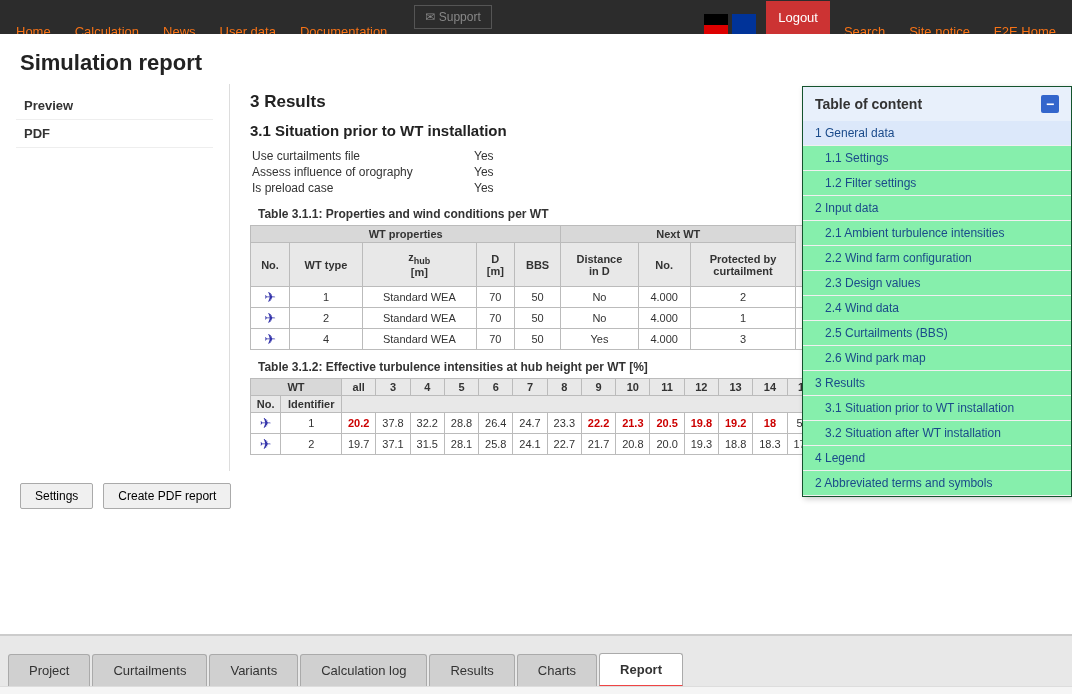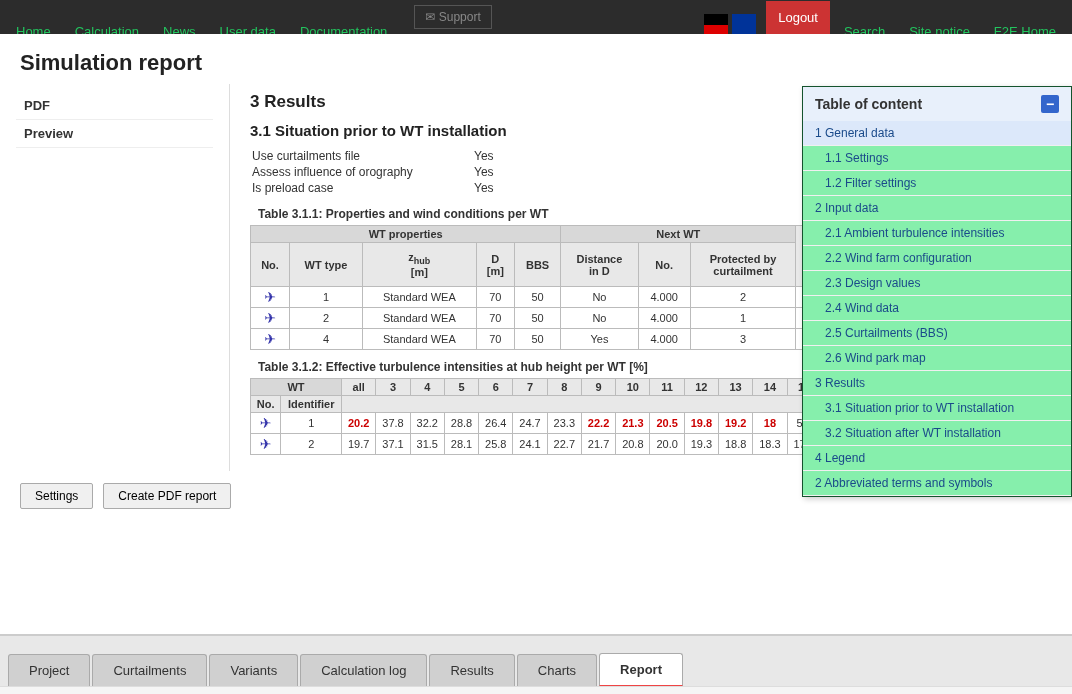--- a/index.html
+++ b/index.html
@@ -7,21 +7,21 @@
 
     
     .top-nav {
       background: #2c2c2c;
       display: flex;
       align-items: center;
       height: 34px;
       padding: 0 4px;
     }
     .top-nav a, .top-nav span {
-      color: #22c55e;
+      color: #f97316;
       text-decoration: none;
       padding: 0 12px;
       font-size: 13px;
       height: 34px;
       display: flex;
       align-items: center;
       cursor: pointer;
       margin-top: 28px;
     }
     .top-nav .support {
@@ -257,22 +257,22 @@
   <a>F2E Home</a>
 </nav>
 
 <div class="main-wrapper">
 
   <h1 class="page-title">Simulation report</h1>
 
   <div class="content-area">
 
     <div class="left-sidebar">
+      <div class="sidebar-item">Preview</div>
       <div class="sidebar-item">PDF</div>
-      <div class="sidebar-item">Preview</div>
     </div>
 
     <div class="report-content">
 
       <div class="section-title">3 Results</div>
 
       <div class="sub-section-title">3.1 Situation prior to WT installation</div>
 
       <table class="props-table">
         <tbody>

